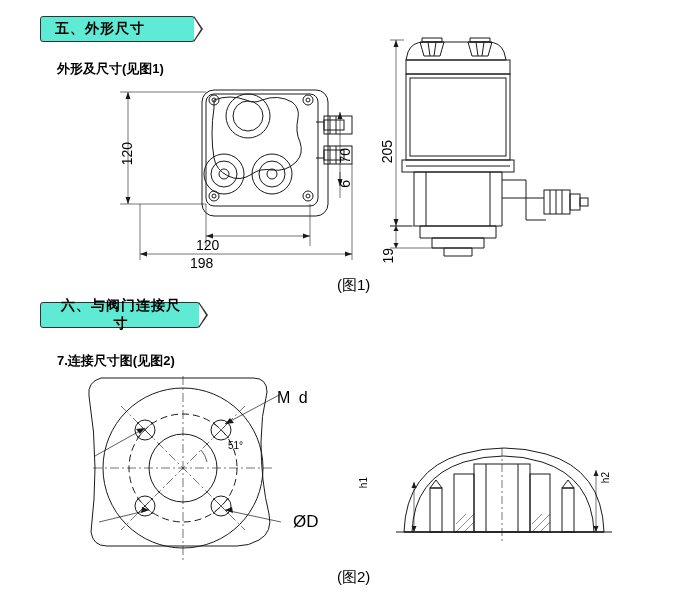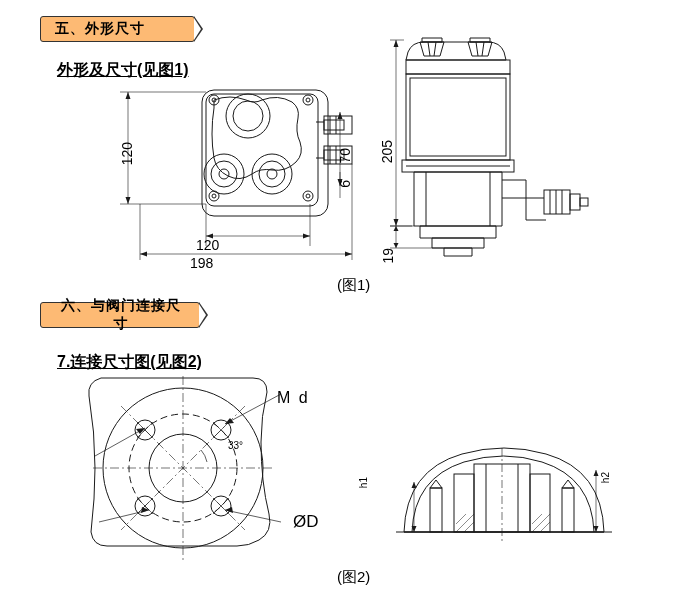--- a/index.html
+++ b/index.html
@@ -18,21 +18,21 @@
 
   
   .section-banner {
     position: absolute;
     height: 26px;
     display: flex;
     align-items: center;
     padding: 0 12px 0 14px;
     border: 1px solid #333;
     border-radius: 3px 3px 3px 3px;
-    background: #fdba74;
+    background: #5eead4;
     font-weight: bold;
     font-size: 14px;
     letter-spacing: 1px;
     box-sizing: border-box;
   }
   .section-banner::after {
     content: "";
     position: absolute;
     right: -9px;
     top: -1px;
@@ -49,23 +49,22 @@
     width: 0;
     height: 0;
     border-top: 11px solid transparent;
     border-bottom: 11px solid transparent;
     border-left: 7px solid #fff;
     z-index: 2;
   }
 
   .subtitle {
     position: absolute;
-    font-size: 16px;
+    font-size: 13px;
     font-weight: bold;
-    text-decoration: underline;
   }
 
   .figcap {
     position: absolute;
     font-size: 15px;
   }
 
   .dimlabel {
     position: absolute;
     font-size: 14px;
@@ -286,21 +285,21 @@
     <path d="M140 138 l8 3 l-1 -6 z" fill="#1a1a1a" stroke="none"></path>
     <line x1="64" y1="138" x2="14" y2="150"></line>
     <path d="M64 138 l-8 3 l1 -6 z" fill="#1a1a1a" stroke="none"></path>
 
     <path d="M116 78 a26 26 0 0 1 6 12"></path>
   </g>
 </svg>
 </div>
 
 <div class="dimlabel" style="left:277px; top:389px; font-size:16px; letter-spacing:2px;">M d</div>
-<div class="dimlabel" style="left:228px; top:440px; font-size:10px;">33°</div>
+<div class="dimlabel" style="left:228px; top:440px; font-size:10px;">51°</div>
 <div class="dimlabel" style="left:293px; top:512px; font-size:17px;">ØD</div>
 
 <div class="drawing" style="left:390px; top:430px;">
 <svg width="230" height="115" viewBox="0 0 230 115">
   <g fill="none" stroke="#1a1a1a" stroke-width="1">
 
     <path d="M14 102 q2 -62 58 -78 q42 -12 84 0 q56 16 58 78 z"></path>
     <path d="M22 102 q2 -54 52 -70 q40 -12 78 0 q50 16 52 70"></path>
     <line x1="6" y1="102" x2="222" y2="102"></line>
     <line x1="14" y1="102" x2="214" y2="102"></line>

